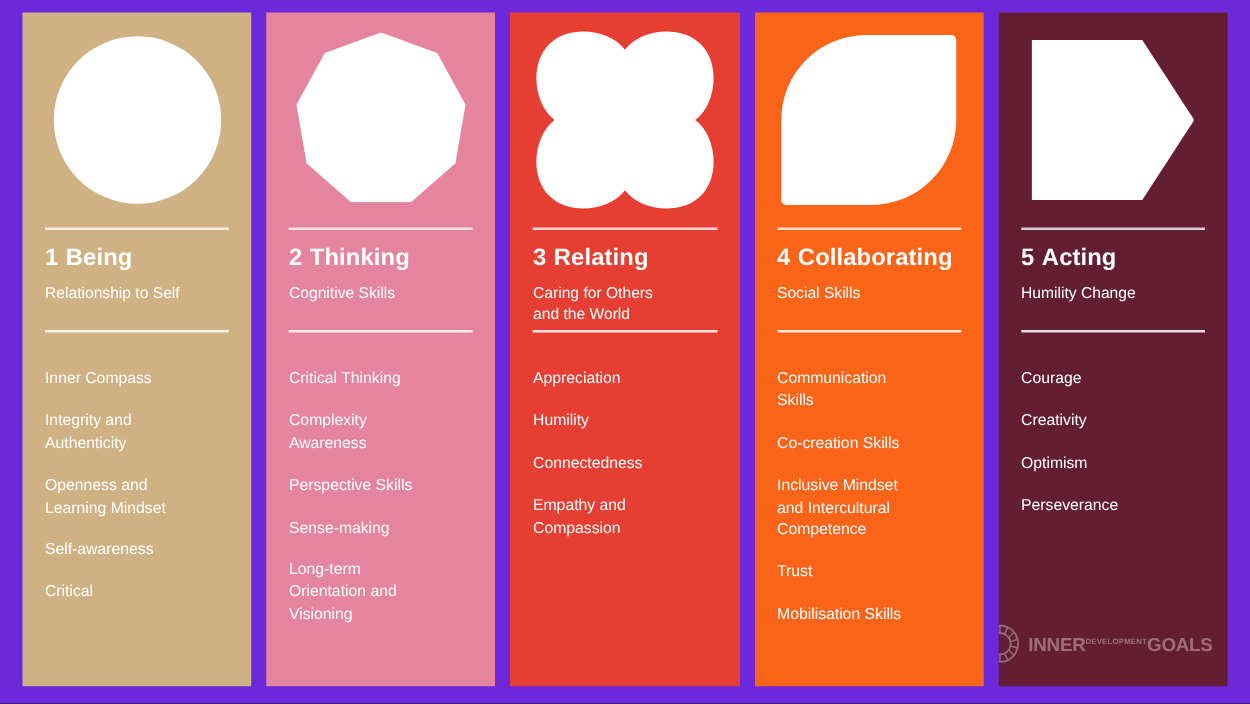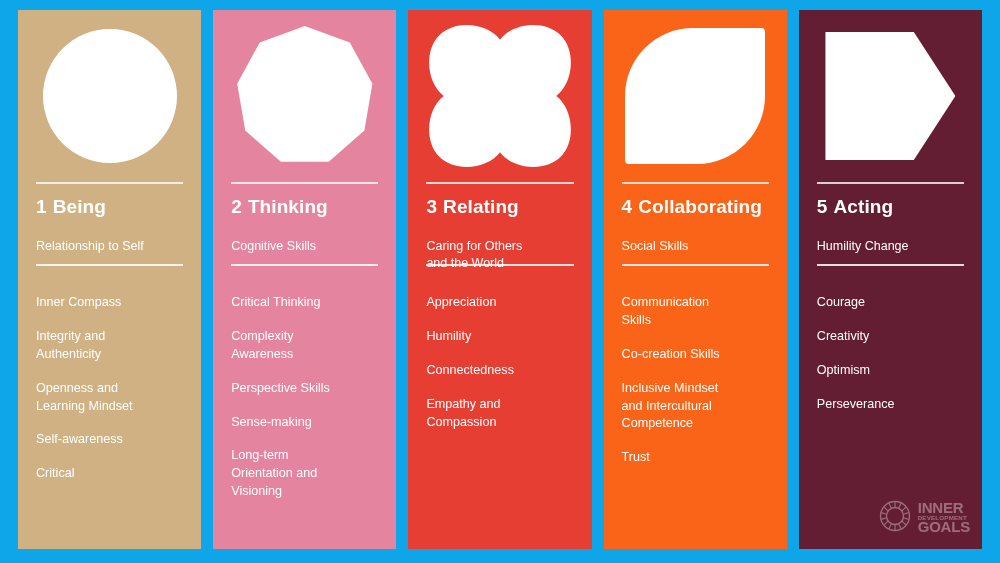--- a/index.html
+++ b/index.html
@@ -11,21 +11,21 @@
     width: 1000px;
     height: 563px;
     overflow: hidden;
     font-family: "Liberation Sans", sans-serif;
     -webkit-font-smoothing: antialiased;
   }
   .board {
     position: relative;
     width: 1000px;
     height: 563px;
-    background: #0ea5e9;
+    background: #6d28d9;
     display: flex;
     flex-direction: row;
     align-items: stretch;
     padding: 10px 18px 14px 18px;
     box-sizing: border-box;
     gap: 12px;
   }
   .column {
     position: relative;
     flex: 1 1 0;
@@ -121,21 +121,21 @@
   }
   .heading-title .num {
     margin-right: 6px;
     font-weight: bold;
   }
   .heading-sub {
     color: #ffffff;
     font-size: 12.5px;
     font-weight: normal;
     line-height: 1.35;
-    margin-top: 20px;
+    margin-top: 8px;
   }
 
   
   .skills {
     padding: 16px 18px 0 18px;
     flex: 1 1 auto;
     position: relative;
     margin-top: 12px;
   }
   .skill-item {
@@ -151,21 +151,21 @@
     right: 12px;
     bottom: 12px;
     display: flex;
     align-items: center;
     gap: 6px;
     opacity: 0.5;
   }
   .logo-mark { flex: 0 0 auto; }
   .logo-text {
     display: flex;
-    flex-direction: column;
+    flex-direction: row;
     line-height: 0.86;
   }
   .logo-line {
     color: #d8bcc4;
     font-weight: bold;
     letter-spacing: -0.2px;
   }
   .logo-inner { font-size: 15px; }
   .logo-dev { font-size: 6.2px; letter-spacing: 0.2px; }
   .logo-goals { font-size: 15px; }
@@ -243,20 +243,21 @@
     <div class="heading-block">
       <div class="heading-title"><span class="num">4</span><span>Collaborating</span></div>
       <div class="heading-sub">Social Skills</div>
     </div>
     <div class="rule rule-bottom"></div>
     <div class="skills">
       <div class="skill-item">Communication<br>Skills</div>
       <div class="skill-item">Co-creation Skills</div>
       <div class="skill-item">Inclusive Mindset<br>and Intercultural<br>Competence</div>
       <div class="skill-item">Trust</div>
+      <div class="skill-item">Mobilisation Skills</div>
     </div>
   </div>
 
   <div class="column" style="background:#641E33">
     <div class="shape-area">
       <div class="shape shape-arrow"></div>
     </div>
     <div class="rule"></div>
     <div class="heading-block">
       <div class="heading-title"><span class="num">5</span><span>Acting</span></div>

